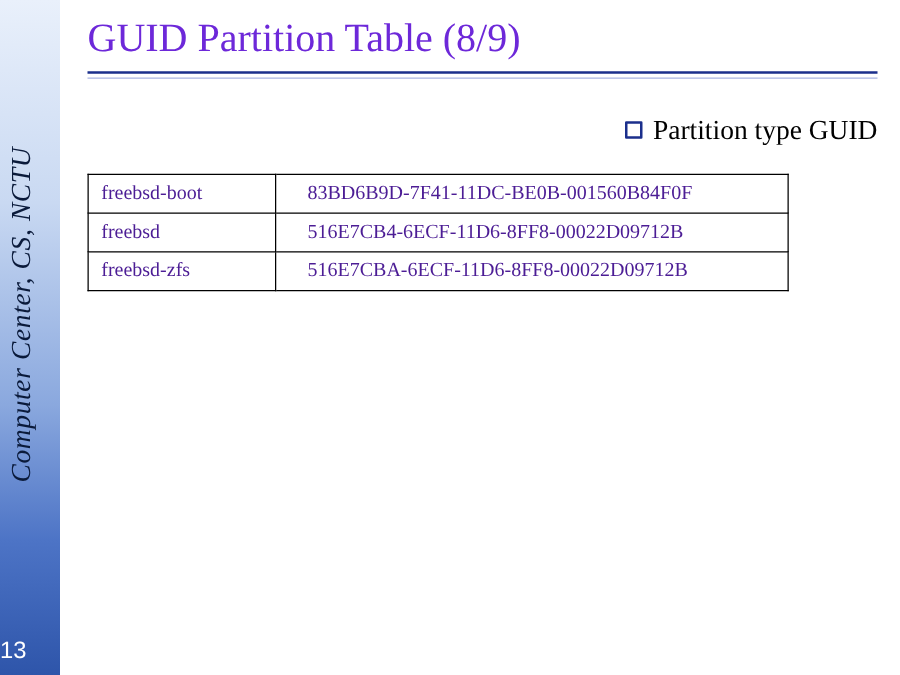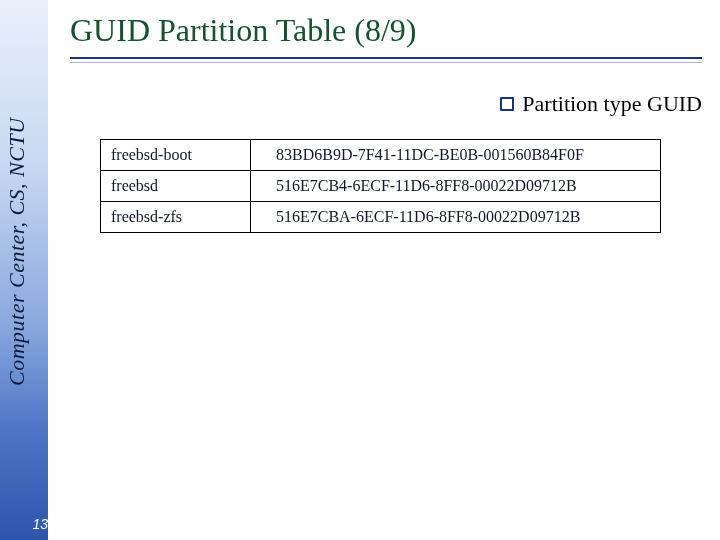--- a/index.html
+++ b/index.html
@@ -31,34 +31,33 @@
     transform: rotate(180deg);
     letter-spacing: 0.5px;
     white-space: nowrap;
     font-family: "Times New Roman", serif;
   }
   .page-number {
     position: absolute;
     left: 0;
     bottom: 8px;
     width: 48px;
-    text-align: right;
+    text-align: left;
     color: #ffffff;
     font-family: Arial, sans-serif;
-    font-size: 14px;
-    font-style: italic;
+    font-size: 19px;
   }
   .content {
     position: absolute;
     left: 70px;
     top: 12px;
     right: 18px;
   }
   .title {
-    color: #14532d;
+    color: #6d28d9;
     font-size: 32px;
     font-weight: 400;
     padding-bottom: 12px;
   }
   .title-underline {
     height: 6px;
     border-top: 2px solid #1b2f8c;
     border-bottom: 1px solid #a9b4e2;
     line-height: 0;
     margin-top: -4px;
@@ -74,24 +73,23 @@
   }
   .bullet-icon {
     width: 14px; height: 14px;
     border: 2px solid #1b2f8c;
     border-radius: 1px;
     display: inline-block;
     flex: 0 0 auto;
   }
   table {
     margin-top: 22px;
-    margin-left: 30px;
     border-collapse: collapse;
     font-size: 16px;
-    color: #0f172a;
+    color: #4c1d95;
   }
   td {
     border: 1px solid #000;
     padding: 6px 10px 6px 10px;
     white-space: nowrap;
     vertical-align: middle;
   }
   td.name { width: 150px; }
   td.guid { width: 410px; padding-left: 25px; }
 </style>

